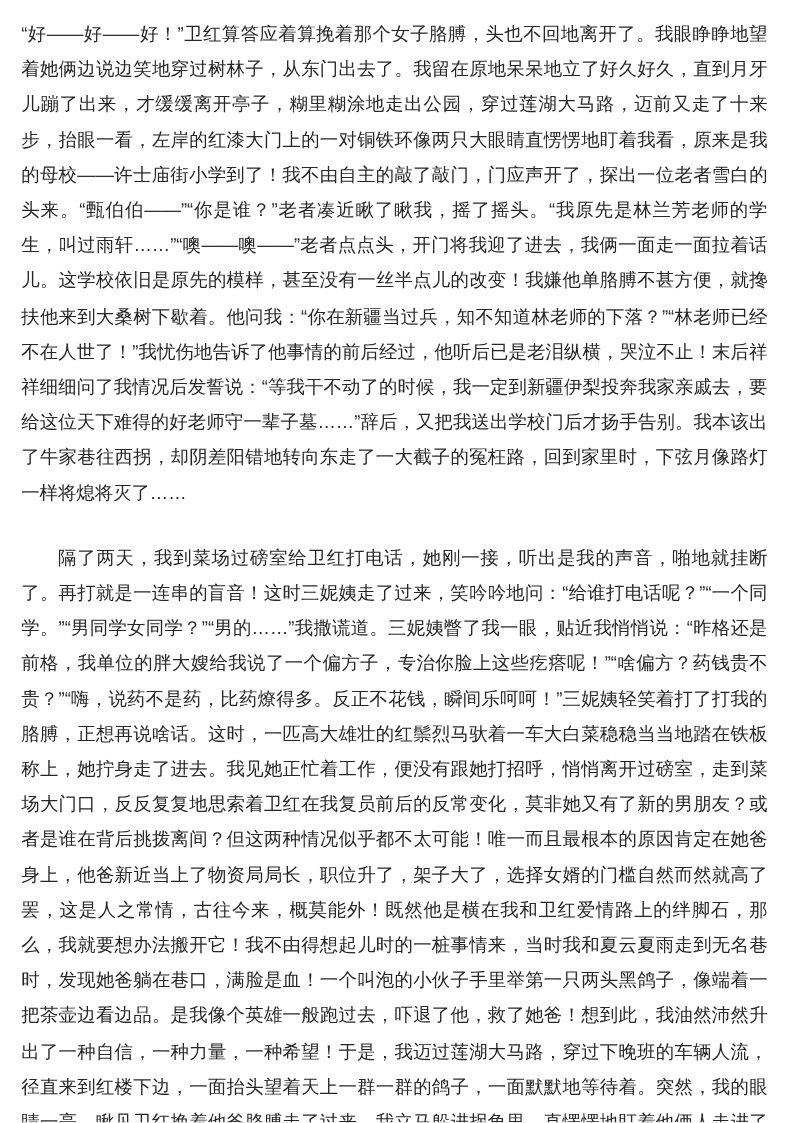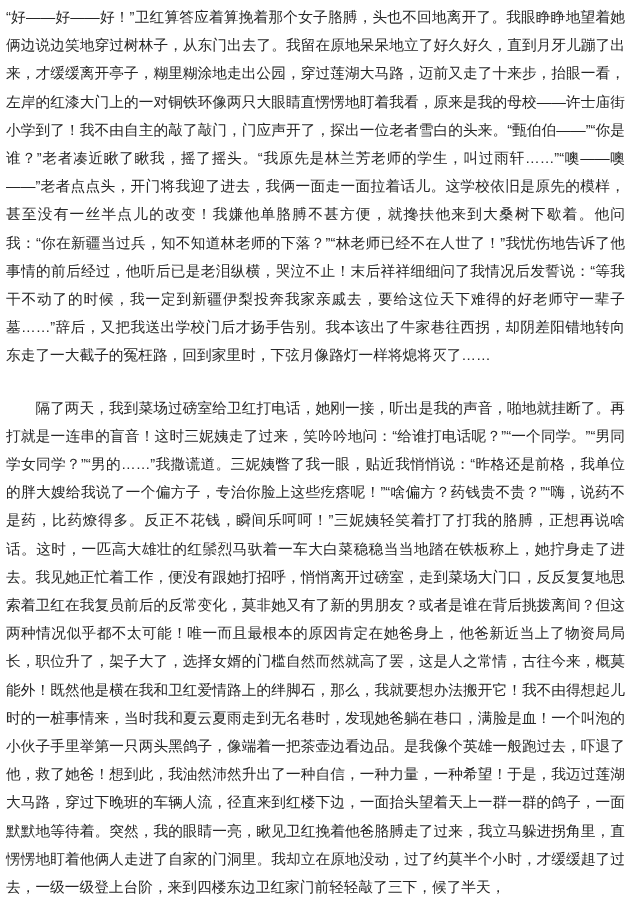--- a/index.html
+++ b/index.html
@@ -15,21 +15,21 @@
     padding: 3px 6px 0 6px;
     overflow: hidden;
     background: #ffffff;
     font-family: "Liberation Sans", "DejaVu Sans", sans-serif;
     font-size: 14.7px;
     line-height: 28.2px;
     color: #262626;
     text-align: justify;
   }
   .para {
-    margin: 0;
+    margin: 11px;
     word-break: break-all;
     overflow-wrap: anywhere;
     text-justify: inter-character;
   }
   .para + .para {
     margin-top: 24px;
   }
   .para.indent {
     text-indent: 2em;
   }

